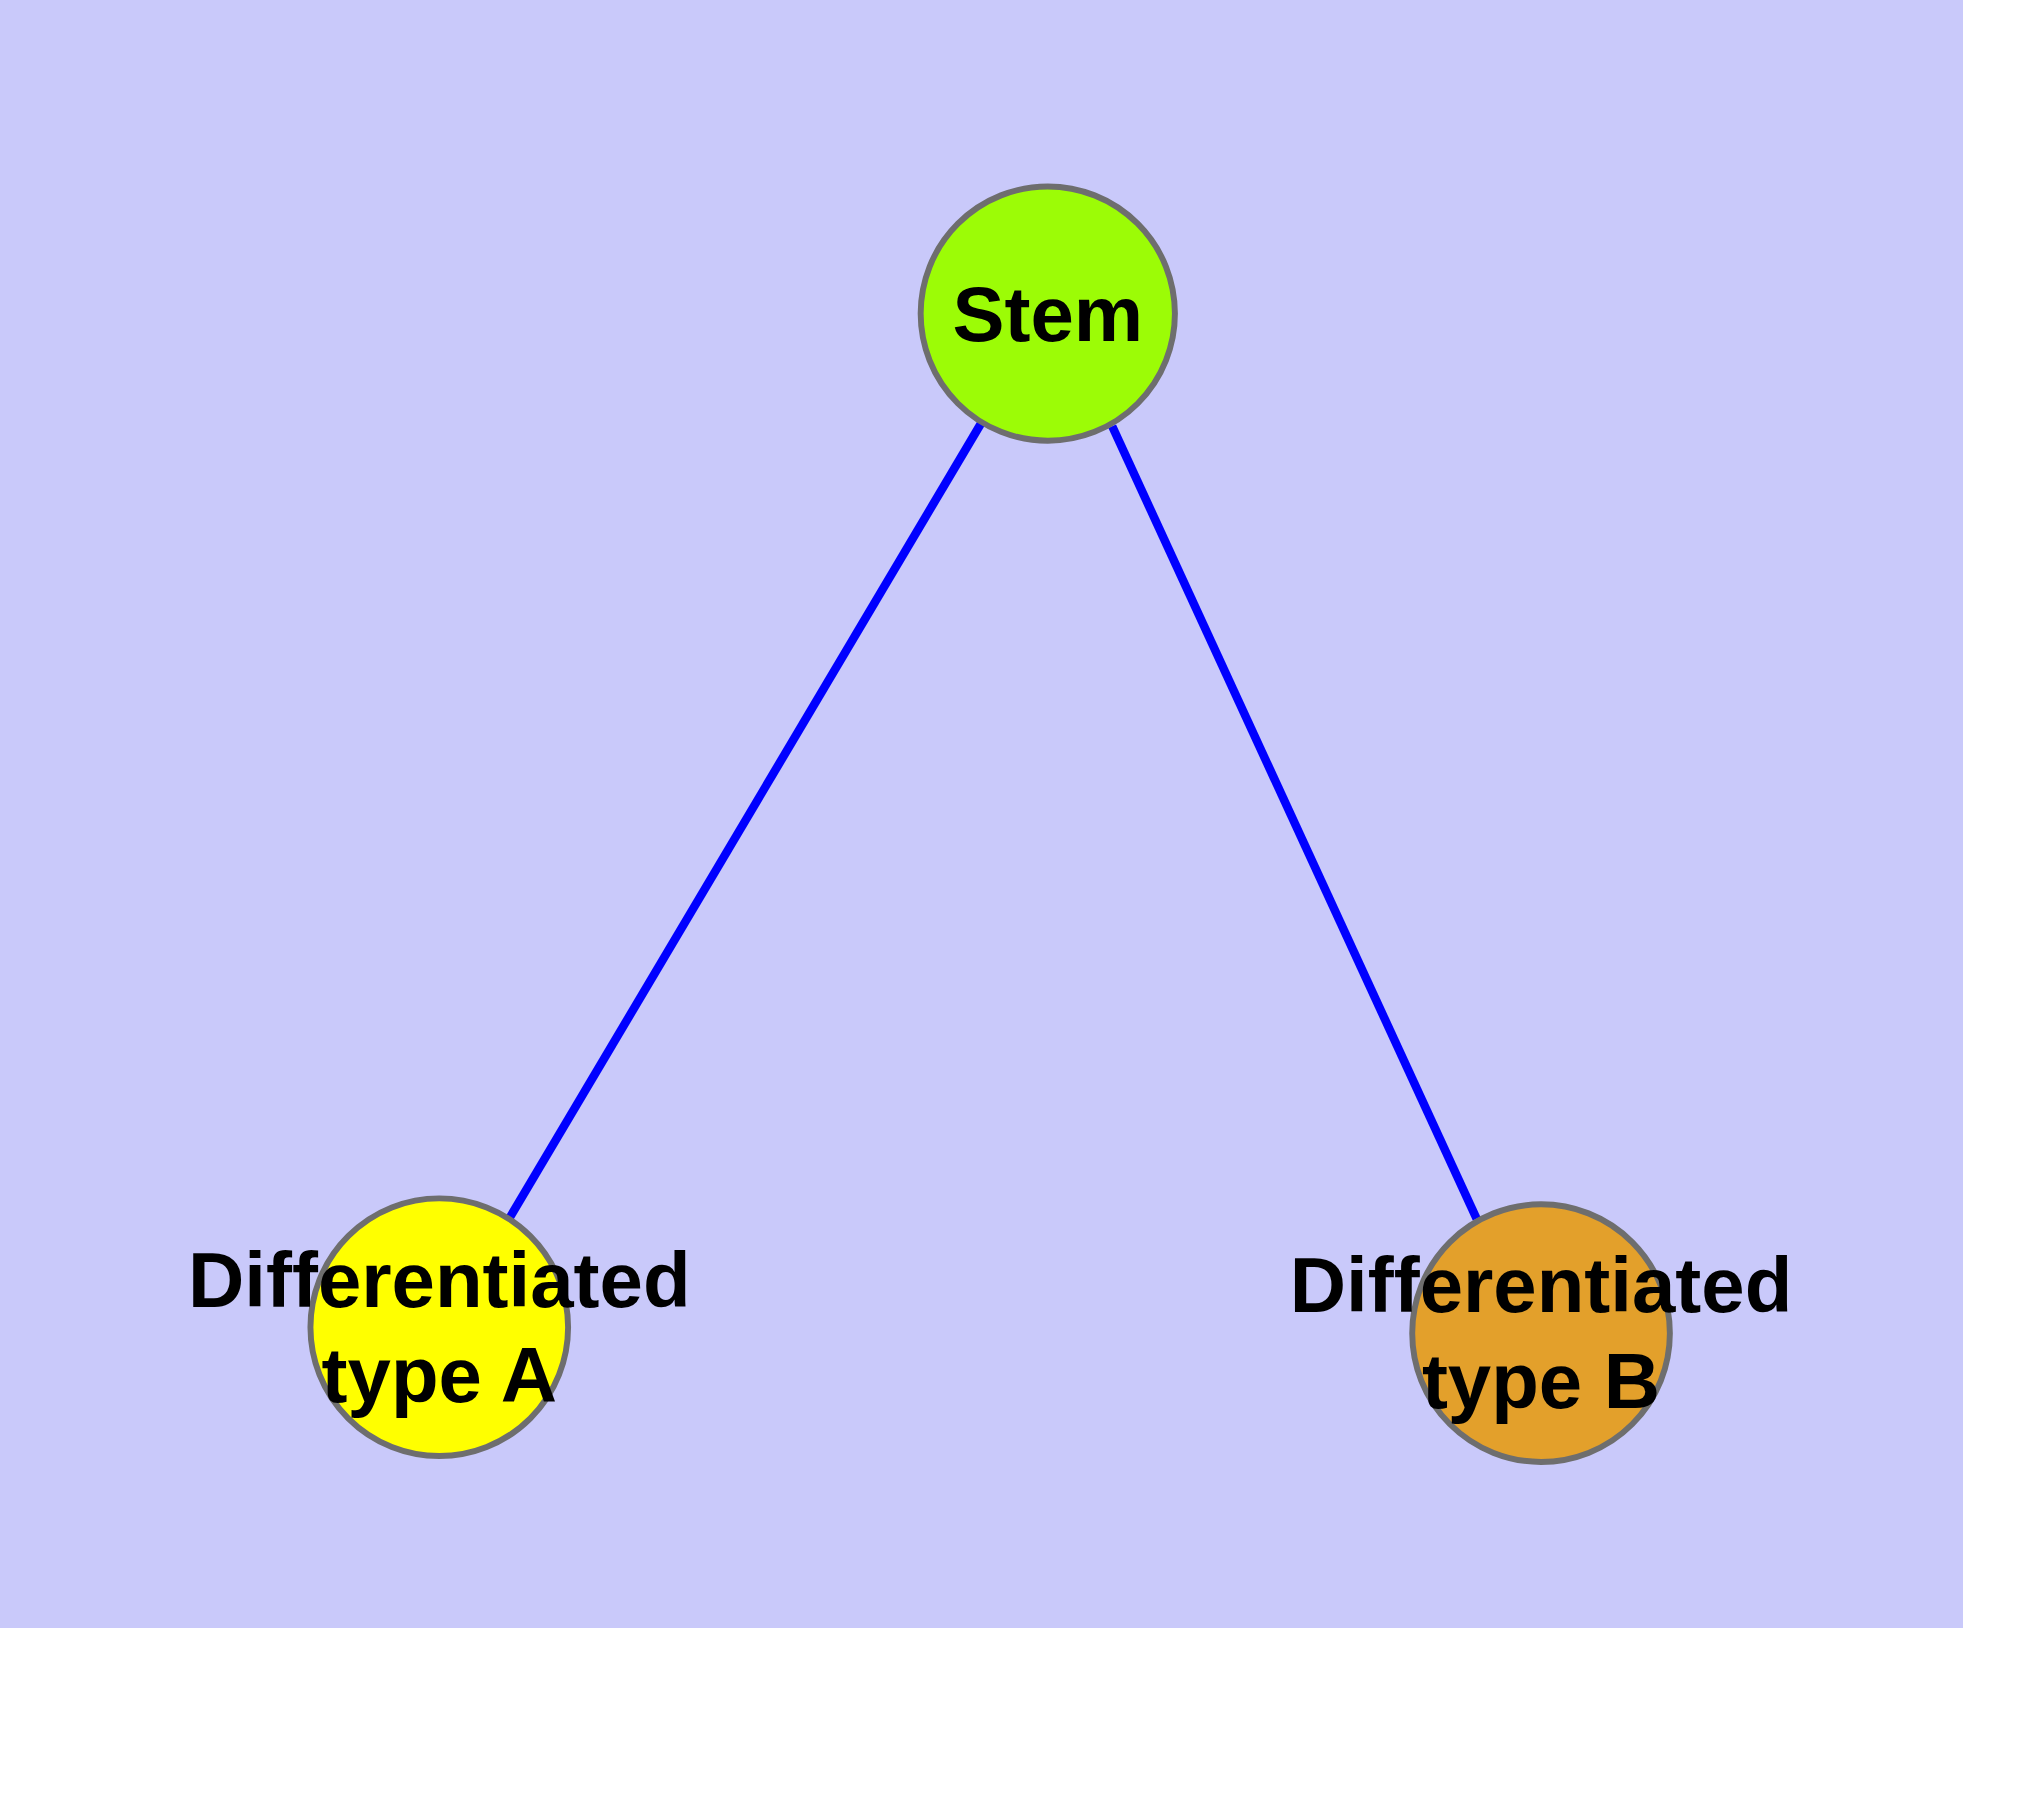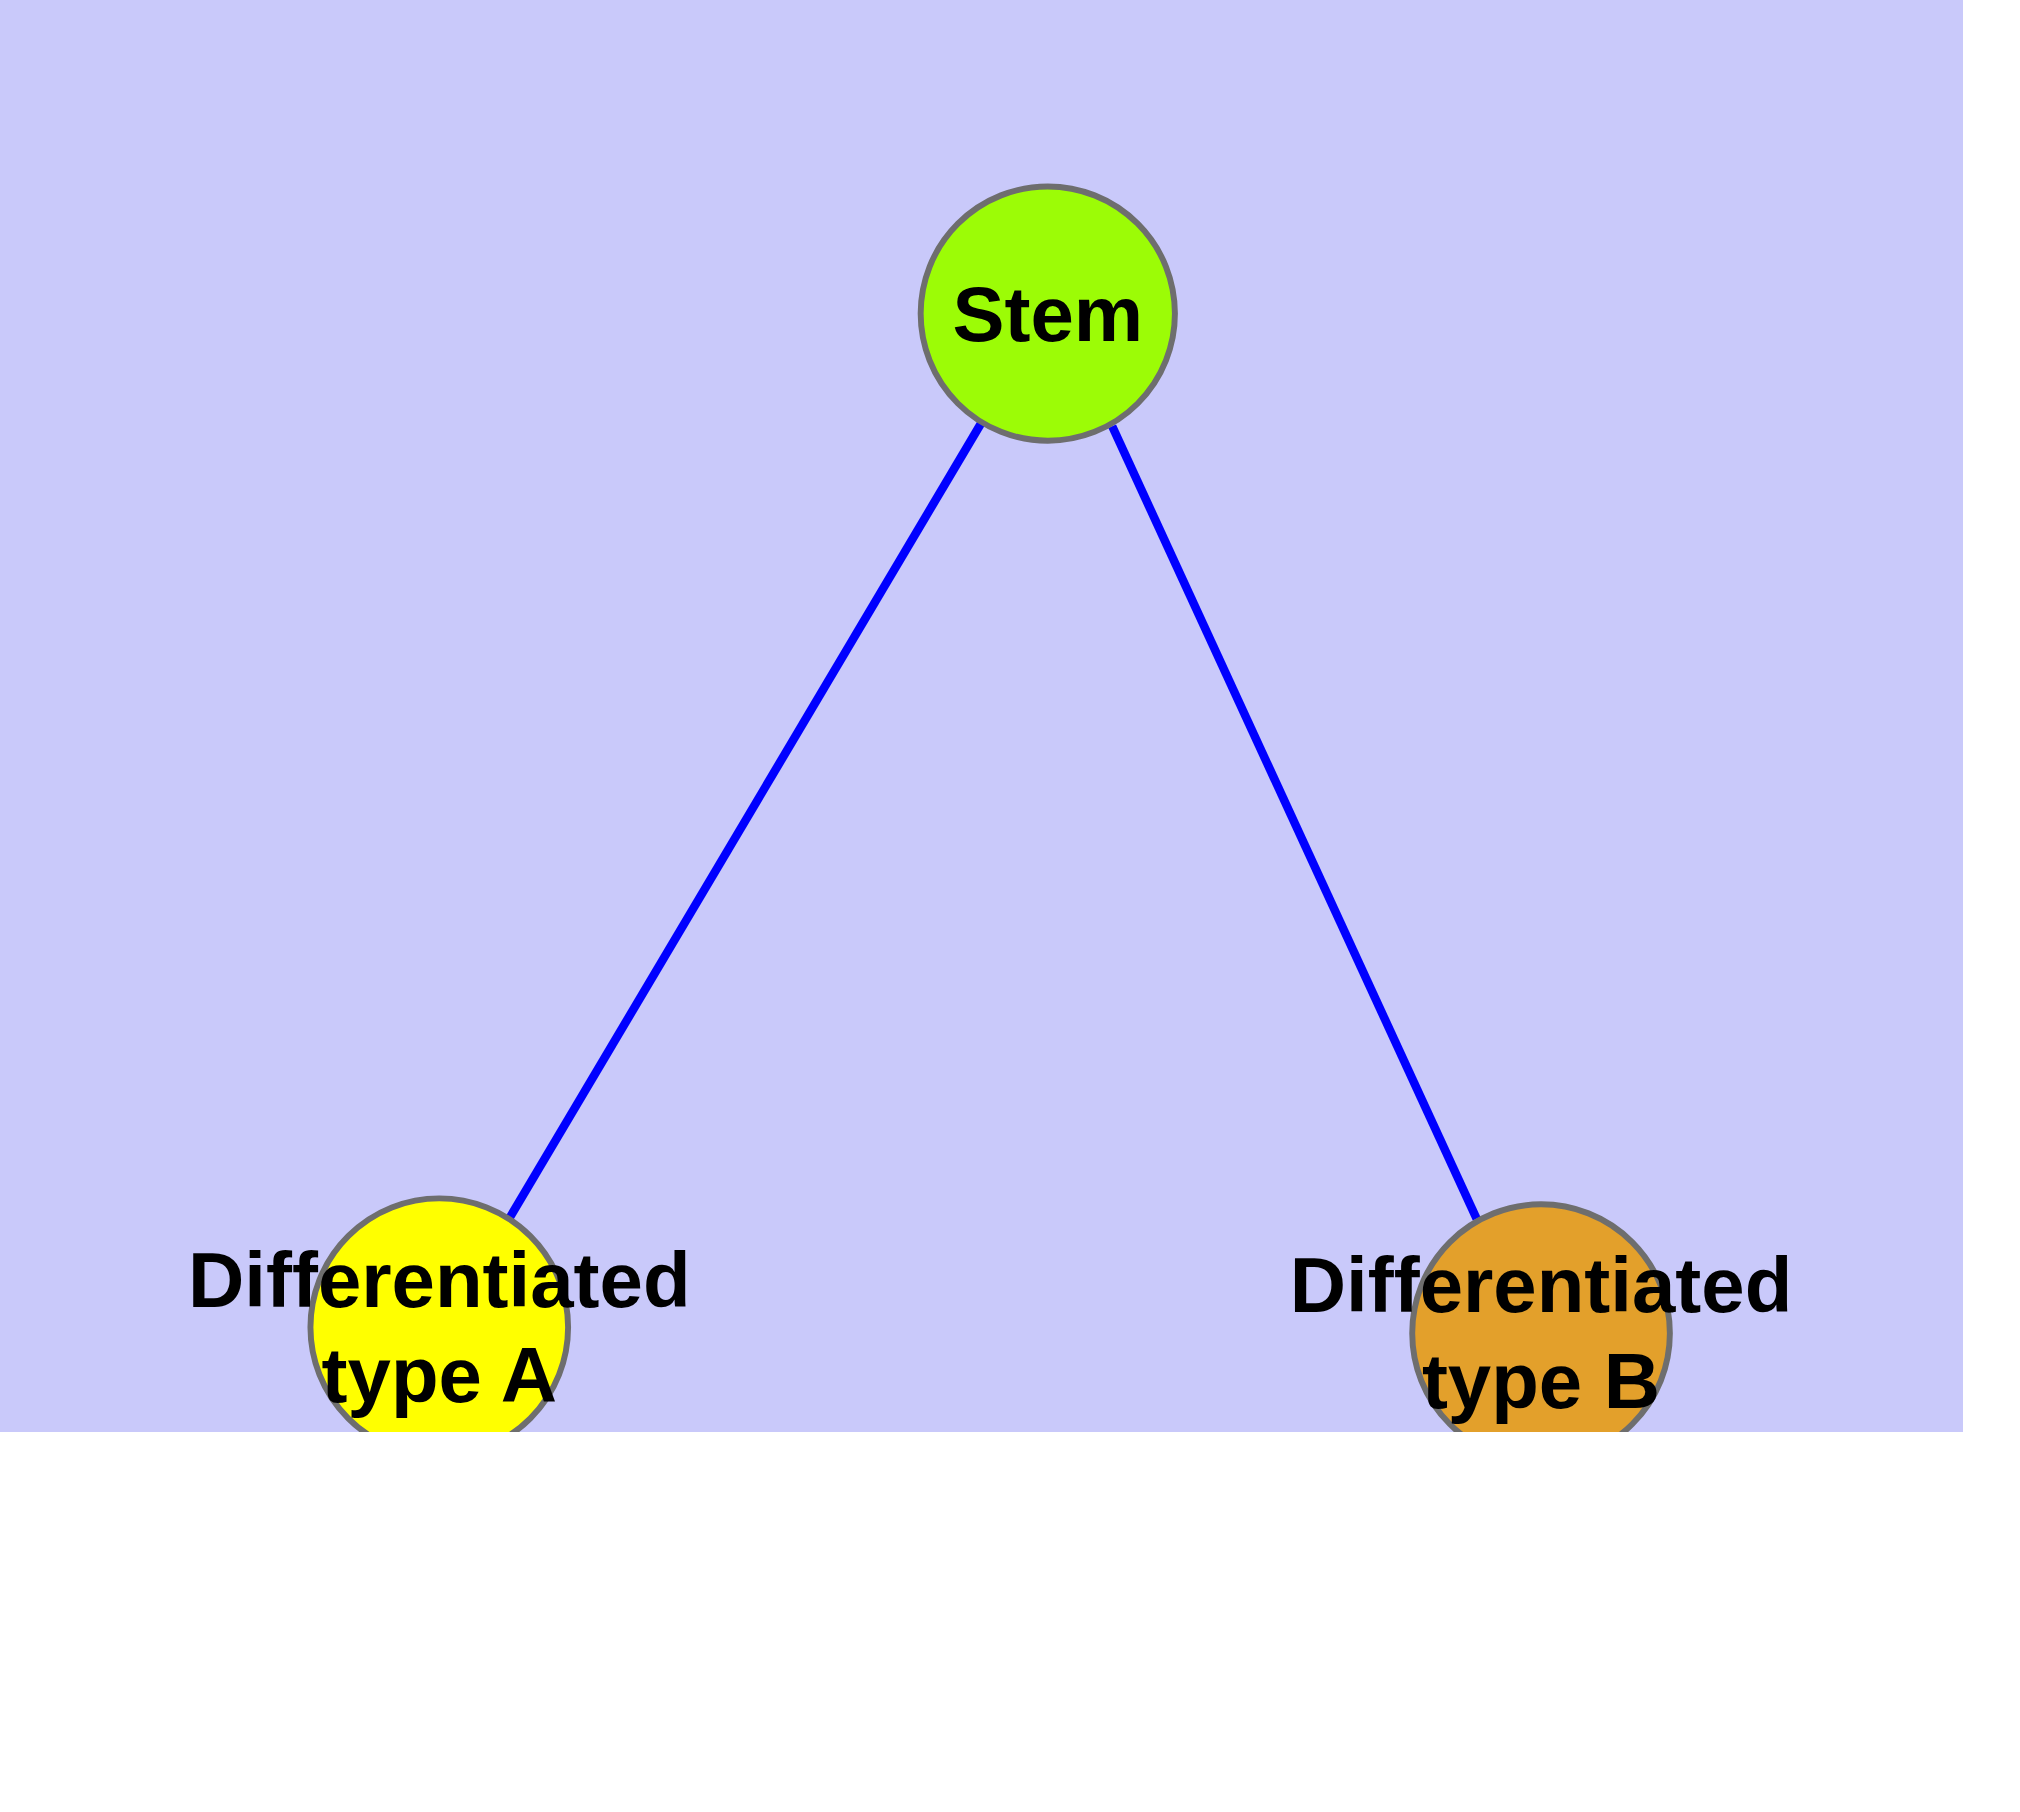--- a/index.html
+++ b/index.html
@@ -33,21 +33,21 @@
   .node-label-text {
     font-weight: bold;
     fill: #000000;
     font-family: "Liberation Sans", sans-serif;
     paint-order: normal;
   }
 </style>
 </head>
 <body>
 
-<div id="root" style="width: 2021px; height: 1432px; background: rgb(255, 255, 255);">
+<div id="root" style="width: 2021px; height: 1628px; background: rgb(255, 255, 255);">
 
   <div id="canvas-bg" style="width: 1963px; height: 1812px; background: rgb(201, 201, 250);"></div>
 
   <svg id="graph-svg" viewBox="0 0 2384 2138" style="width: 2021px; height: 1812px;">
 
     <g>
       <line id="edge0" stroke-linecap="butt" x1="1157" y1="500" x2="601" y2="1437" stroke="#0000ff" stroke-width="10"></line>
       <line id="edge1" stroke-linecap="butt" x1="1312" y1="503" x2="1742" y2="1438" stroke="#0000ff" stroke-width="10"></line>
     </g>
 

